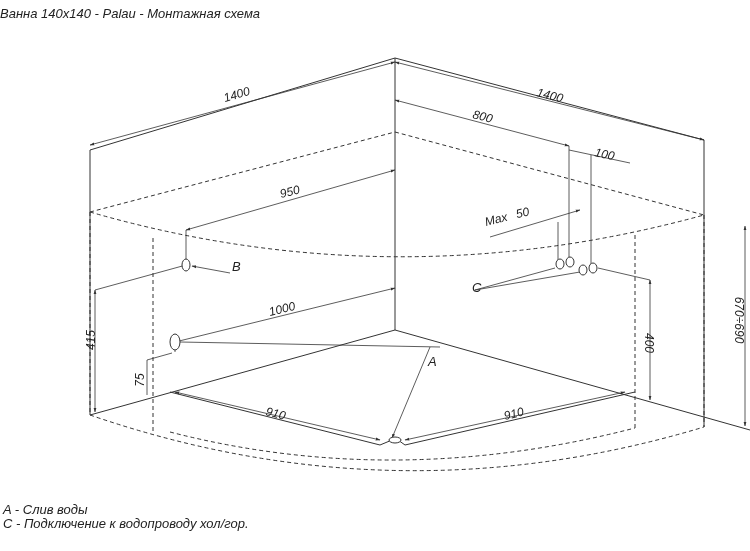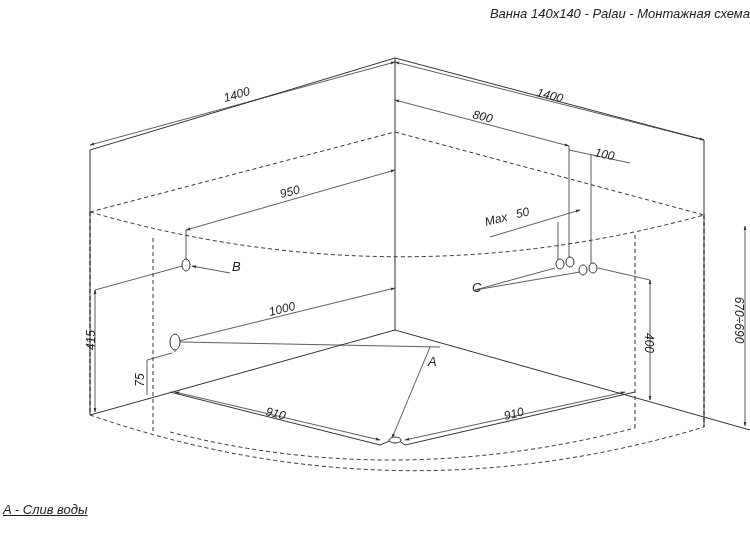--- a/index.html
+++ b/index.html
@@ -1,19 +1,19 @@
 <!DOCTYPE html>
 <html><head>
   <meta charset="utf-8">
   <style>
     html, body { margin: 0; padding: 0; background: #ffffff; }
     body { width: 750px; height: 551px; position: relative; overflow: hidden; font-family: "Liberation Sans", sans-serif; }
-    .title { position: absolute; left: 0; top: 6px; width: 750px; text-align: right; font-size: 13px; font-style: italic; color: #222; }
+    .title { position: absolute; left: 0; top: 6px; width: 750px; text-align: left; font-size: 13px; font-style: italic; color: #222; }
     .legend { position: absolute; left: 3px; top: 503px; font-size: 13px; font-style: italic; color: #222; line-height: 14px; }
-    .legend div { white-space: nowrap; text-decoration: underline; }
+    .legend div { white-space: nowrap; }
     svg { position: absolute; left: 0; top: 0; }
     .dim { font-family: "Liberation Sans", sans-serif; font-size: 12px; font-style: italic; fill: #222; }
     .lbl { font-family: "Liberation Sans", sans-serif; font-size: 13px; font-style: italic; fill: #222; }
   </style>
 </head>
 <body>
 
 <div class="title">Ванна 140x140 - Palau - Монтажная схема</div>
 
 <svg width="750" height="551" viewBox="0 0 750 551">
@@ -110,13 +110,14 @@
   <text class="dim" x="265" y="415" transform="rotate(14 265 415)">910</text>
   <text class="dim" x="505" y="420" transform="rotate(-14 505 420)">910</text>
 
   <text class="lbl" x="232" y="271">B</text>
   <text class="lbl" x="428" y="366">A</text>
   <text class="lbl" x="472" y="292">C</text>
 </svg>
 
 <div class="legend">
   <div>A - Слив воды</div>
+  <div>C - Подключение к водопроводу хол/гор.</div>
 </div>
 
 </body></html>

